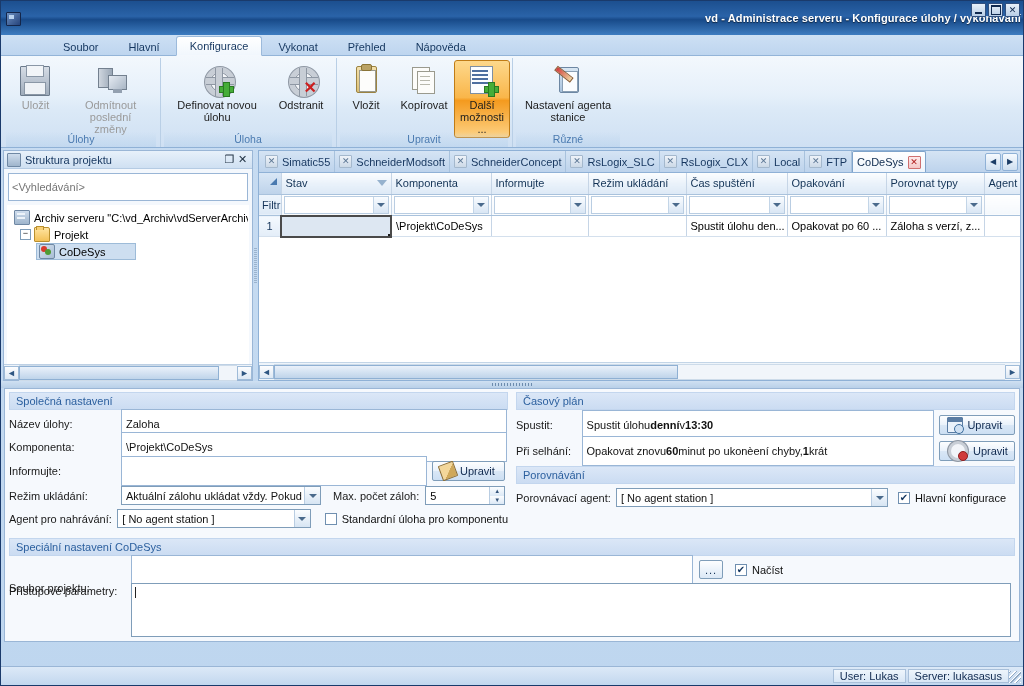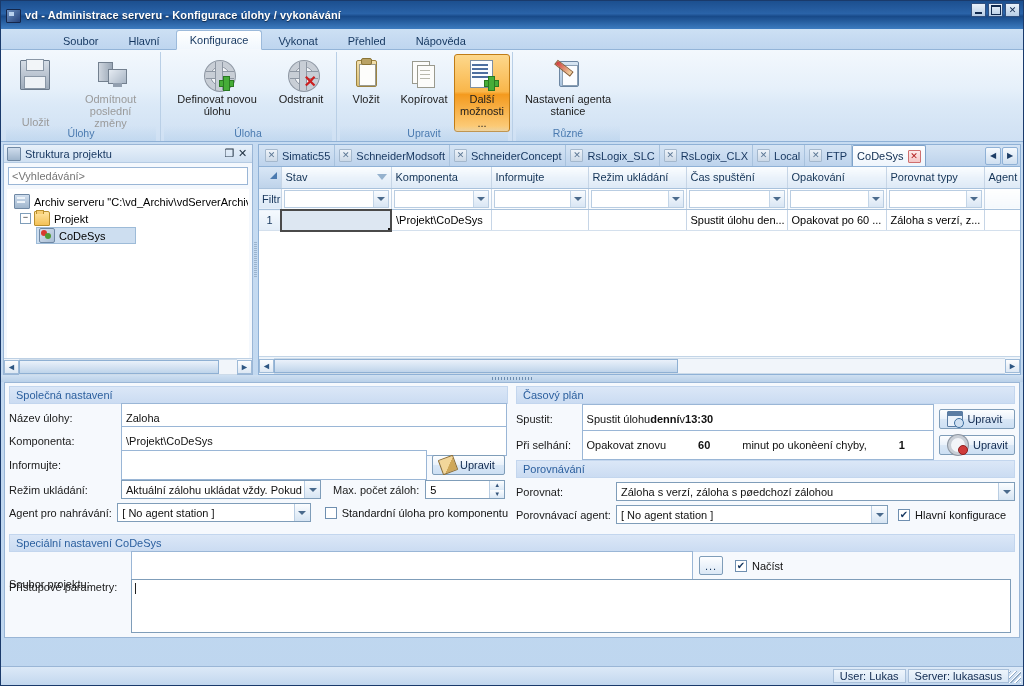--- a/index.html
+++ b/index.html
@@ -9,23 +9,23 @@
     font-size:11px;color:#000;
     background:#c5d9ef;
   }
   .app{
     position:relative;width:1024px;height:686px;box-sizing:border-box;
     background:linear-gradient(to bottom,#c9ddf2 0%,#bed6ef 100%);
     border:1px solid #1a3a6b;
   }
   
   .titlebar{
-    height:28px;box-sizing:border-box;
+    height:34px;box-sizing:border-box;
     background:linear-gradient(to bottom,#1c4f8f 0%,#2a63a8 45%,#184a89 55%,#3d7cc0 100%);
-    display:flex;align-items:center;padding:0 2px;position:relative;
+    display:flex;align-items:center;padding:0 2px;position:relative;justify-content:space-between;
   }
   .tb-icon{width:16px;height:14px;margin:0 4px 0 2px;flex:0 0 auto;position:relative;}
   .tb-icon .glyph{
     position:absolute;left:1px;top:1px;width:13px;height:12px;
     background:linear-gradient(135deg,#6c8fc0,#24427a);
     border:1px solid #14264a;border-radius:1px;
   }
   .tb-icon .glyph:after{
     content:"";position:absolute;left:2px;top:2px;width:5px;height:4px;background:#b9d2ee;
   }
@@ -132,21 +132,21 @@
     border-bottom:1px solid #b5cbe3;color:#16365f;font-size:11px;
   }
   .dock-caption .dc-ico{
     width:12px;height:12px;margin-right:4px;flex:0 0 auto;
     background:linear-gradient(to bottom,#cfdded,#9fb5cc);border:1px solid #6f88a4;border-radius:1px;
   }
   .dock-caption .dc-title{flex:1;}
   .dc-btn{width:13px;height:13px;color:#234;font-size:11px;line-height:12px;text-align:center;cursor:default;}
   .dock-search{margin:4px 4px 2px 4px;}
   .dock-search input{
-    width:100%;box-sizing:border-box;height:18px;font-size:11px;color:#444;
+    width:100%;box-sizing:border-box;height:28px;font-size:11px;color:#444;
     border:1px solid #9ab6d6;padding:1px 3px;background:#fff;
     font-family:"Liberation Sans",sans-serif;
   }
   .tree{flex:1;overflow:hidden;padding:3px 0 0 4px;position:relative;background:#fff;margin:2px 3px 0 3px;border:1px solid transparent;}
   .tree-row{display:flex;align-items:center;height:17px;white-space:nowrap;font-size:11px;}
   .exp{
     width:9px;height:9px;border:1px solid #7f9db9;background:#fff;margin-right:3px;
     font-size:9px;line-height:7px;text-align:center;color:#1a1a1a;flex:0 0 auto;cursor:default;
   }
   .ti{width:14px;height:13px;margin-right:4px;flex:0 0 auto;position:relative;}
@@ -346,21 +346,21 @@
     <div class="rtab active">Konfigurace</div>
     <div class="rtab">Vykonat</div>
     <div class="rtab">Přehled</div>
     <div class="rtab">Nápověda</div>
   </div>
 
   <div class="ribbon">
 
     <div class="rgroup" style="width:150px;">
       <div class="rgroup-items" style="justify-content:center;">
-        <div class="rbtn disabled" style="width:54px;gap:23px;">
+        <div class="rbtn disabled" style="width:54px;">
           <div class="ico">
               <div class="ico-save"></div>
             </div>
           <span class="lbl">Uložit</span>
         </div>
         <div class="rbtn disabled" style="width:92px;">
           <div class="ico ico-pc">
               <div class="box"></div>
               <div class="mon"></div>
             </div>
@@ -711,44 +711,35 @@
               <b>13:30</b>
           </span>
           <span class="btn" style="margin-left:5px;width:76px;">
             <span class="bi bi-cal"></span>
             <span>Upravit</span>
           </span>
         </div>
 
         <div class="frow" style="height:22px;">
           <span class="flabel" style="width:66px;">Při selhání:</span>
-          <span class="inp flat" style="width:355px;gap:32px;">
+          <span class="inp flat" style="width:355px;">
             <span>Opakovat znovu </span>
               <b>60</b>
               <span> minut po ukonèení chyby, </span>
               <b>1</b>
               <span> krát</span>
           </span>
           <span class="btn" style="margin-left:5px;width:76px;">
             <span class="bi bi-gear"></span>
             <span>Upravit</span>
           </span>
         </div>
 
         <div class="grouphdr" style="margin-top:4px;">Porovnávání</div>
 
-        <div class="frow">
-          <span class="flabel" style="width:100px;">Porovnat:</span>
-          <span class="combo" style="width:399px;">
-            <span class="val">Záloha s verzí, záloha s pøedchozí zálohou</span>
-            <span class="arw">
-                <i></i>
-              </span>
-          </span>
-        </div>
 
         <div class="frow">
           <span class="flabel" style="width:100px;">Porovnávací agent:</span>
           <span class="combo" style="width:272px;">
             <span class="val">[ No agent station ]</span>
             <span class="arw">
                 <i></i>
               </span>
           </span>
           <span class="chk" style="margin-left:10px;">

